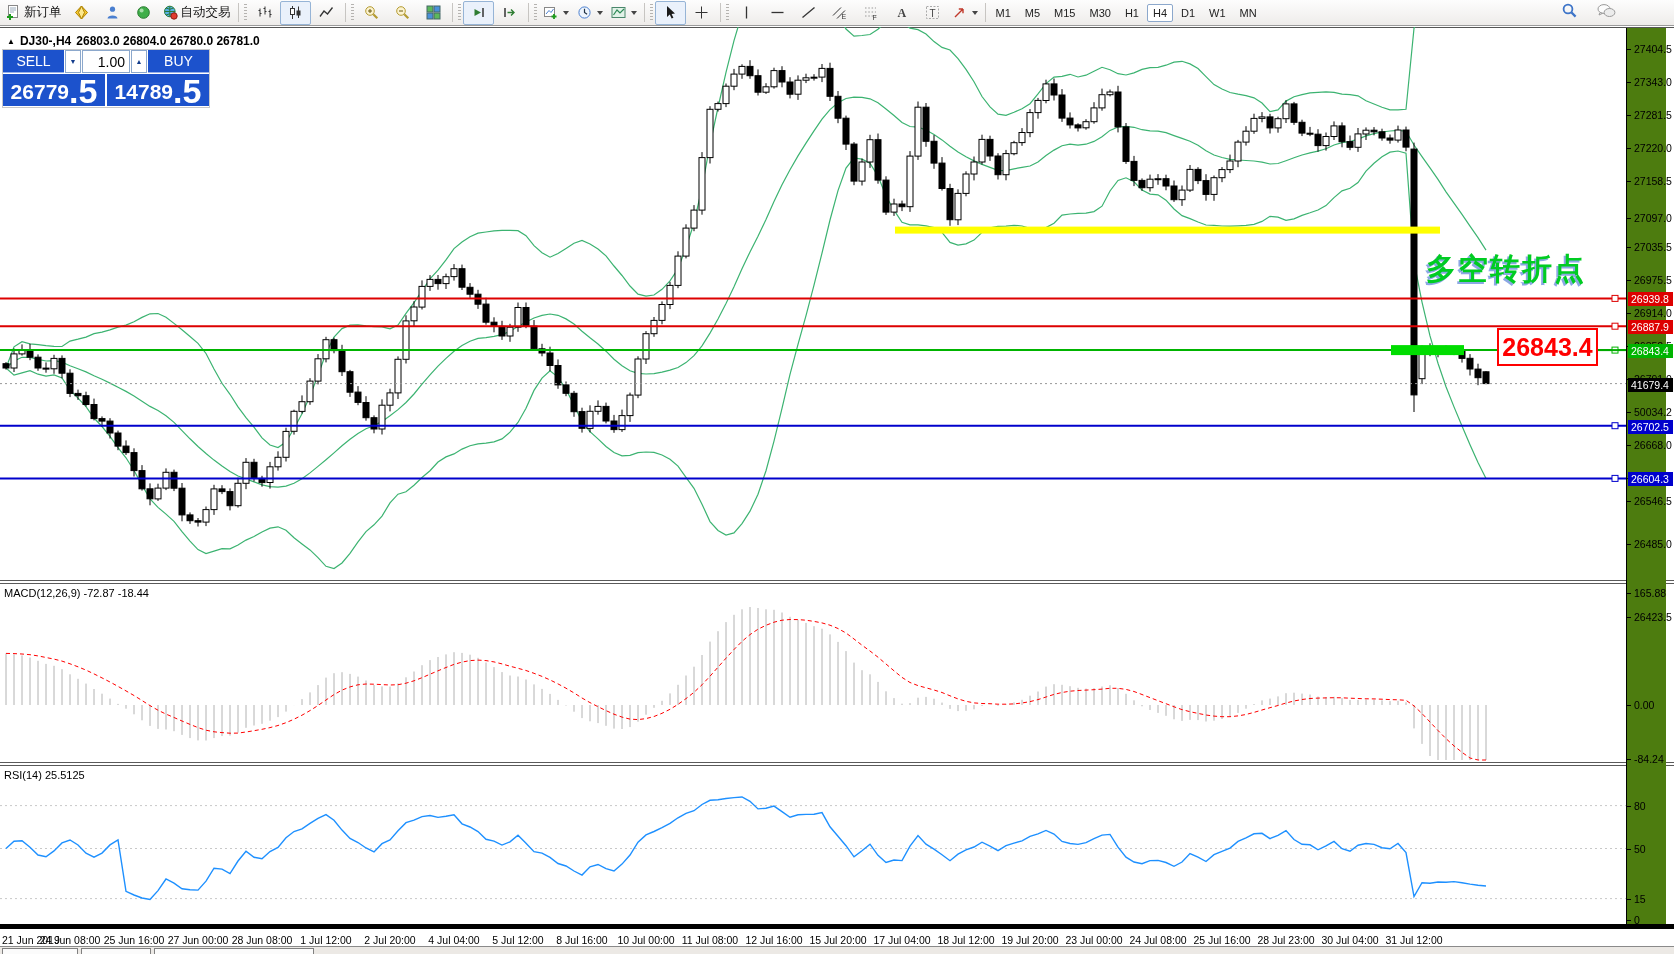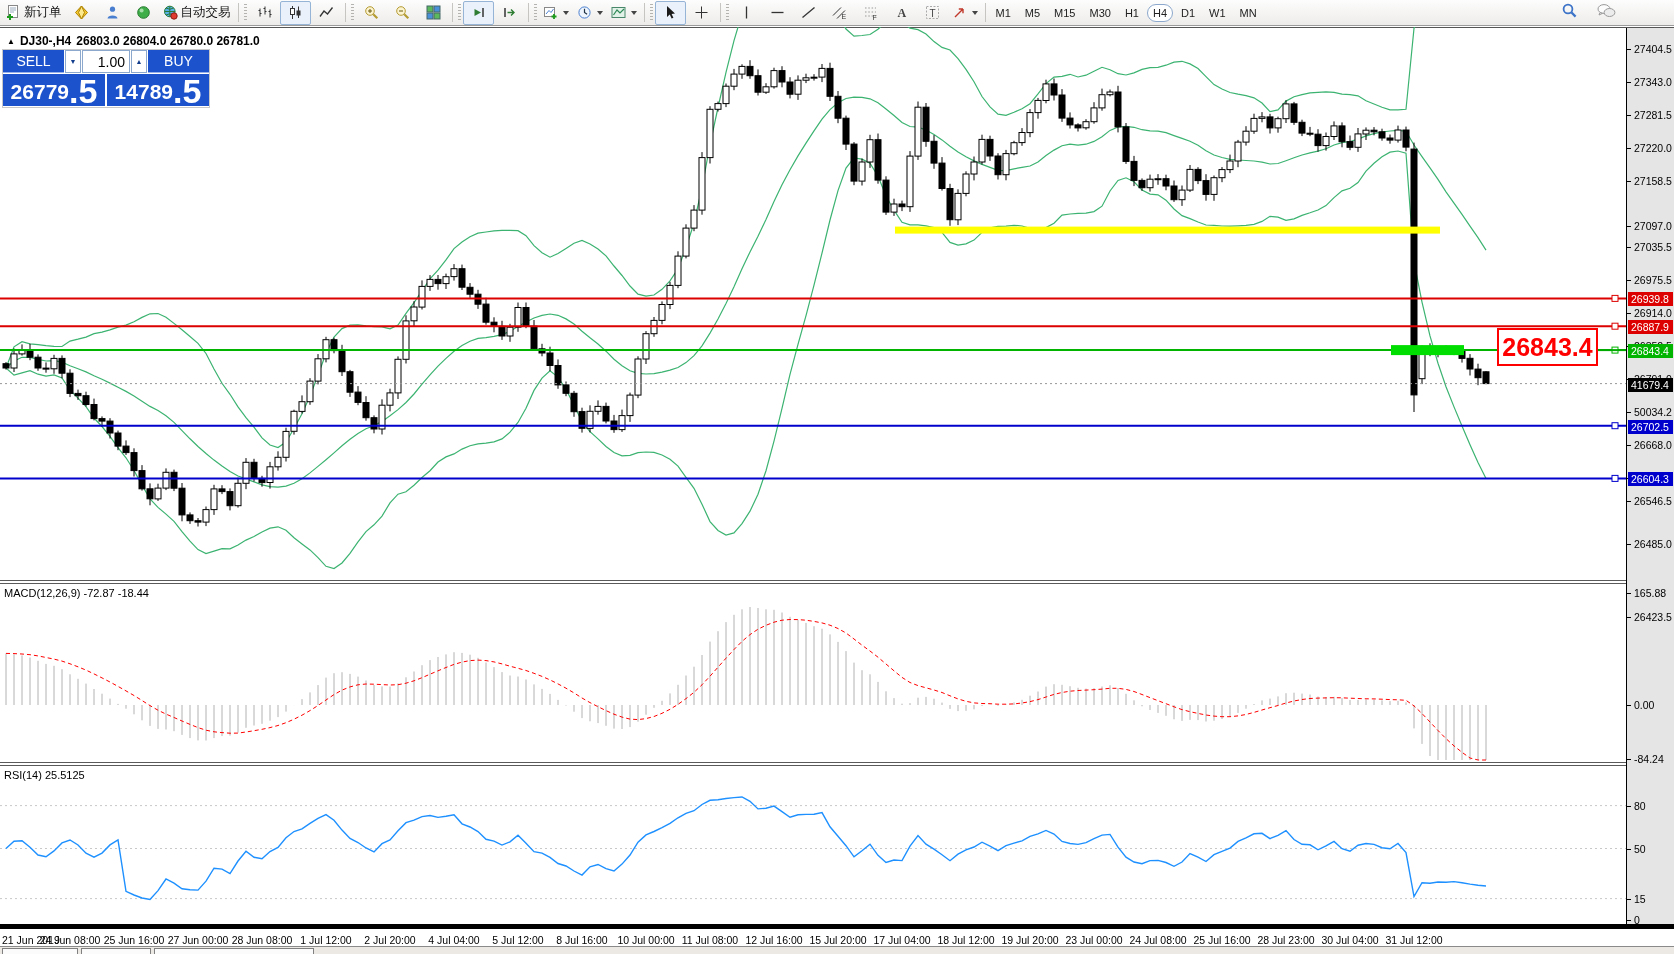--- a/index.html
+++ b/index.html
@@ -15,30 +15,30 @@
            background:repeating-linear-gradient(#b5b3b0 0 1px,transparent 1px 3px);}
   .tb-btn{height:22px;min-width:23px;display:flex;align-items:center;justify-content:center;
           gap:3px;padding:0 3px;border:1px solid transparent;border-radius:2px;cursor:default;}
   .tb-btn.active{background:#eaf1fb;border-color:#96b4d6;}
   .tb-btn .ic{width:15px;height:15px;display:block;}
   .tb-btn .ic svg{display:block;}
   .tb-label{font-size:12.5px;color:#111;white-space:nowrap;}
   .caret{width:0;height:0;border-left:3px solid transparent;border-right:3px solid transparent;
          border-top:4px solid #444;margin-left:2px;}
   .tf-btn{font-size:11px;color:#222;padding:2px 5px;margin:0 1px;border:1px solid transparent;border-radius:2px;}
-  .tf-btn.active{background:#fff;border-color:#8ca8cc;border-radius:9px;}
+  .tf-btn.active{background:#fff;border-color:#8ca8cc;}
   .tb-right{position:absolute;right:58px;top:2px;display:flex;gap:18px;align-items:center;}
   
   .chart-area{position:absolute;top:27px;left:0;width:1674px;height:927px;background:#fff;}
   .frame-top{position:absolute;top:0;left:0;width:1674px;height:1px;background:#555;}
   svg.pane{position:absolute;left:0;display:block;}
   .split{position:absolute;left:0;width:1674px;height:4px;background:#fff;
          border-top:1px solid #5a5a5a;border-bottom:1px solid #5a5a5a;box-sizing:border-box;}
   
-  #axis-col{position:absolute;left:1626px;top:1px;width:48px;height:896px;background:#e5e5e5;
+  #axis-col{position:absolute;left:1626px;top:1px;width:40px;height:896px;background:#4d7c0f;
             border-left:1px solid #000;box-sizing:border-box;}
   .ptick{position:absolute;left:0;padding-left:7px;font-size:10.5px;color:#000;height:12px;line-height:12px;}
   .ptick::before{content:'';position:absolute;left:0;top:6px;width:4px;height:1px;background:#000;}
   .badge{position:absolute;left:1px;width:45px;height:14px;line-height:14px;
          font-size:10.5px;color:#fff;padding-left:3px;box-sizing:border-box;white-space:nowrap;}
   
   .ind-label{position:absolute;left:4px;font-size:11px;color:#000;white-space:nowrap;}
   
   .chart-title{position:absolute;left:7px;top:7px;font-size:12px;font-weight:600;color:#000;
                display:flex;align-items:center;gap:5px;}
@@ -759,20 +759,21 @@
           <span class="price-main">26779</span>
           <span class="price-frac">.5</span>
         </div>
         <div class="tp-price">
           <span class="price-main">14789</span>
           <span class="price-frac">.5</span>
         </div>
       </div>
     </div>
 
+    <div class="turning-point" id="turning-point" style="left: 1426px; top: 222px; color: rgb(0, 204, 34);">多空转折点</div>
     <div class="callout" id="price-callout" style="left: 1497px; top: 301px; width: 101px; height: 38px; line-height: 34px;">26843.4</div>
 
     <div class="split" style="top:553px"></div>
 
     <svg class="pane" id="svg-macd" width="1626" height="178" style="top:557px">
         <line x1="6" y1="121" x2="6" y2="69.4" stroke="#b2b2b2" stroke-width="1"></line>
         <line x1="14" y1="121" x2="14" y2="70.4" stroke="#b2b2b2" stroke-width="1"></line>
         <line x1="22" y1="121" x2="22" y2="71.4" stroke="#b2b2b2" stroke-width="1"></line>
         <line x1="30" y1="121" x2="30" y2="73.5" stroke="#b2b2b2" stroke-width="1"></line>
         <line x1="38" y1="121" x2="38" y2="76.8" stroke="#b2b2b2" stroke-width="1"></line>
@@ -970,21 +971,21 @@
         <polyline points="6,82.5 14,75.3 22,74.7 30,81.3 38,89.0 46,90.7 54,84.9 62,76.9 70,74.0 78,79.0 86,87.2 94,91.1 102,87.1 110,78.9 118,74.0 126,125.3 134,129.0 142,132.0 150,133.5 158,124.6 166,113.0 174,117.1 182,122.8 190,123.8 198,124.1 206,115.1 214,102.2 222,103.1 230,107.6 238,95.0 246,85.3 254,91.3 262,92.8 270,85.5 278,81.5 286,71.8 294,65.5 302,62.8 310,57.4 318,52.3 326,48.6 334,54.2 342,64.1 350,72.5 358,76.5 366,82.0 374,85.9 382,77.7 390,73.9 398,64.8 406,56.7 414,54.2 422,50.6 430,49.5 438,51.4 446,50.2 454,48.7 462,57.8 470,61.0 478,65.6 486,73.3 494,75.1 502,79.1 510,75.8 518,69.2 526,77.2 534,85.7 542,87.1 550,91.4 558,97.5 566,100.0 574,105.0 582,109.1 590,100.8 598,98.5 606,102.7 614,105.0 622,98.1 630,89.0 638,76.2 646,68.9 654,65.5 662,61.7 670,57.4 678,51.8 686,47.3 694,44.7 702,38.5 710,34.3 718,33.8 726,32.5 734,31.6 742,31.0 750,35.3 758,42.9 766,42.2 774,40.1 782,45.6 790,51.2 798,48.8 806,48.4 814,48.2 822,46.6 830,60.8 838,70.2 846,79.7 854,90.8 862,84.7 870,78.2 878,89.3 886,96.5 894,94.0 902,94.6 910,80.1 918,69.5 926,78.2 934,83.2 942,88.7 950,94.7 958,88.2 966,83.8 974,81.0 982,76.2 990,80.2 998,84.6 1006,79.7 1014,77.2 1022,74.8 1030,70.4 1038,67.8 1046,64.4 1054,68.1 1062,75.4 1070,77.5 1078,78.4 1086,76.7 1094,72.7 1102,69.1 1110,68.4 1118,81.2 1126,91.2 1134,96.0 1142,97.7 1150,94.6 1158,94.4 1166,96.5 1174,100.3 1182,96.0 1190,87.6 1198,91.2 1206,95.5 1214,88.6 1222,85.4 1230,82.1 1238,75.4 1246,71.8 1254,67.8 1262,67.3 1270,72.6 1278,69.4 1286,64.6 1294,73.5 1302,78.3 1310,78.8 1318,83.8 1326,79.8 1334,75.4 1342,82.7 1350,85.2 1358,79.2 1366,77.5 1374,78.4 1382,81.7 1390,82.8 1398,77.5 1406,86.6 1414,130.6 1422,116.7 1430,117.2 1438,116.0 1446,116.3 1454,115.6 1462,116.7 1470,118.1 1478,119.3 1486,120.0" fill="none" stroke="#1e90ff" stroke-width="1.4"></polyline>
       </svg>
     <div class="ind-label" style="top:742px">RSI(14) 25.5125</div>
 
     <div id="axis-col">
         <div class="ptick" style="top: 15px;">27404.5</div>
         <div class="ptick" style="top: 48px;">27343.0</div>
         <div class="ptick" style="top: 81px;">27281.5</div>
         <div class="ptick" style="top: 114px;">27220.0</div>
         <div class="ptick" style="top: 147px;">27158.5</div>
-        <div class="ptick" style="top: 192px;">27097.0</div>
+        <div class="ptick" style="top: 184px;">27097.0</div>
         <div class="ptick" style="top: 213px;">27035.5</div>
         <div class="ptick" style="top: 246px;">26975.5</div>
         <div class="ptick" style="top: 279px;">26914.0</div>
         <div class="ptick" style="top: 312px;">26852.5</div>
         <div class="ptick" style="top: 345px;">26791.0</div>
         <div class="ptick" style="top: 378px;">50034.2</div>
         <div class="ptick" style="top: 411px;">26668.0</div>
         <div class="ptick" style="top: 444px;">26606.5</div>
         <div class="ptick" style="top: 467px;">26546.5</div>
         <div class="ptick" style="top: 510px;">26485.0</div>

